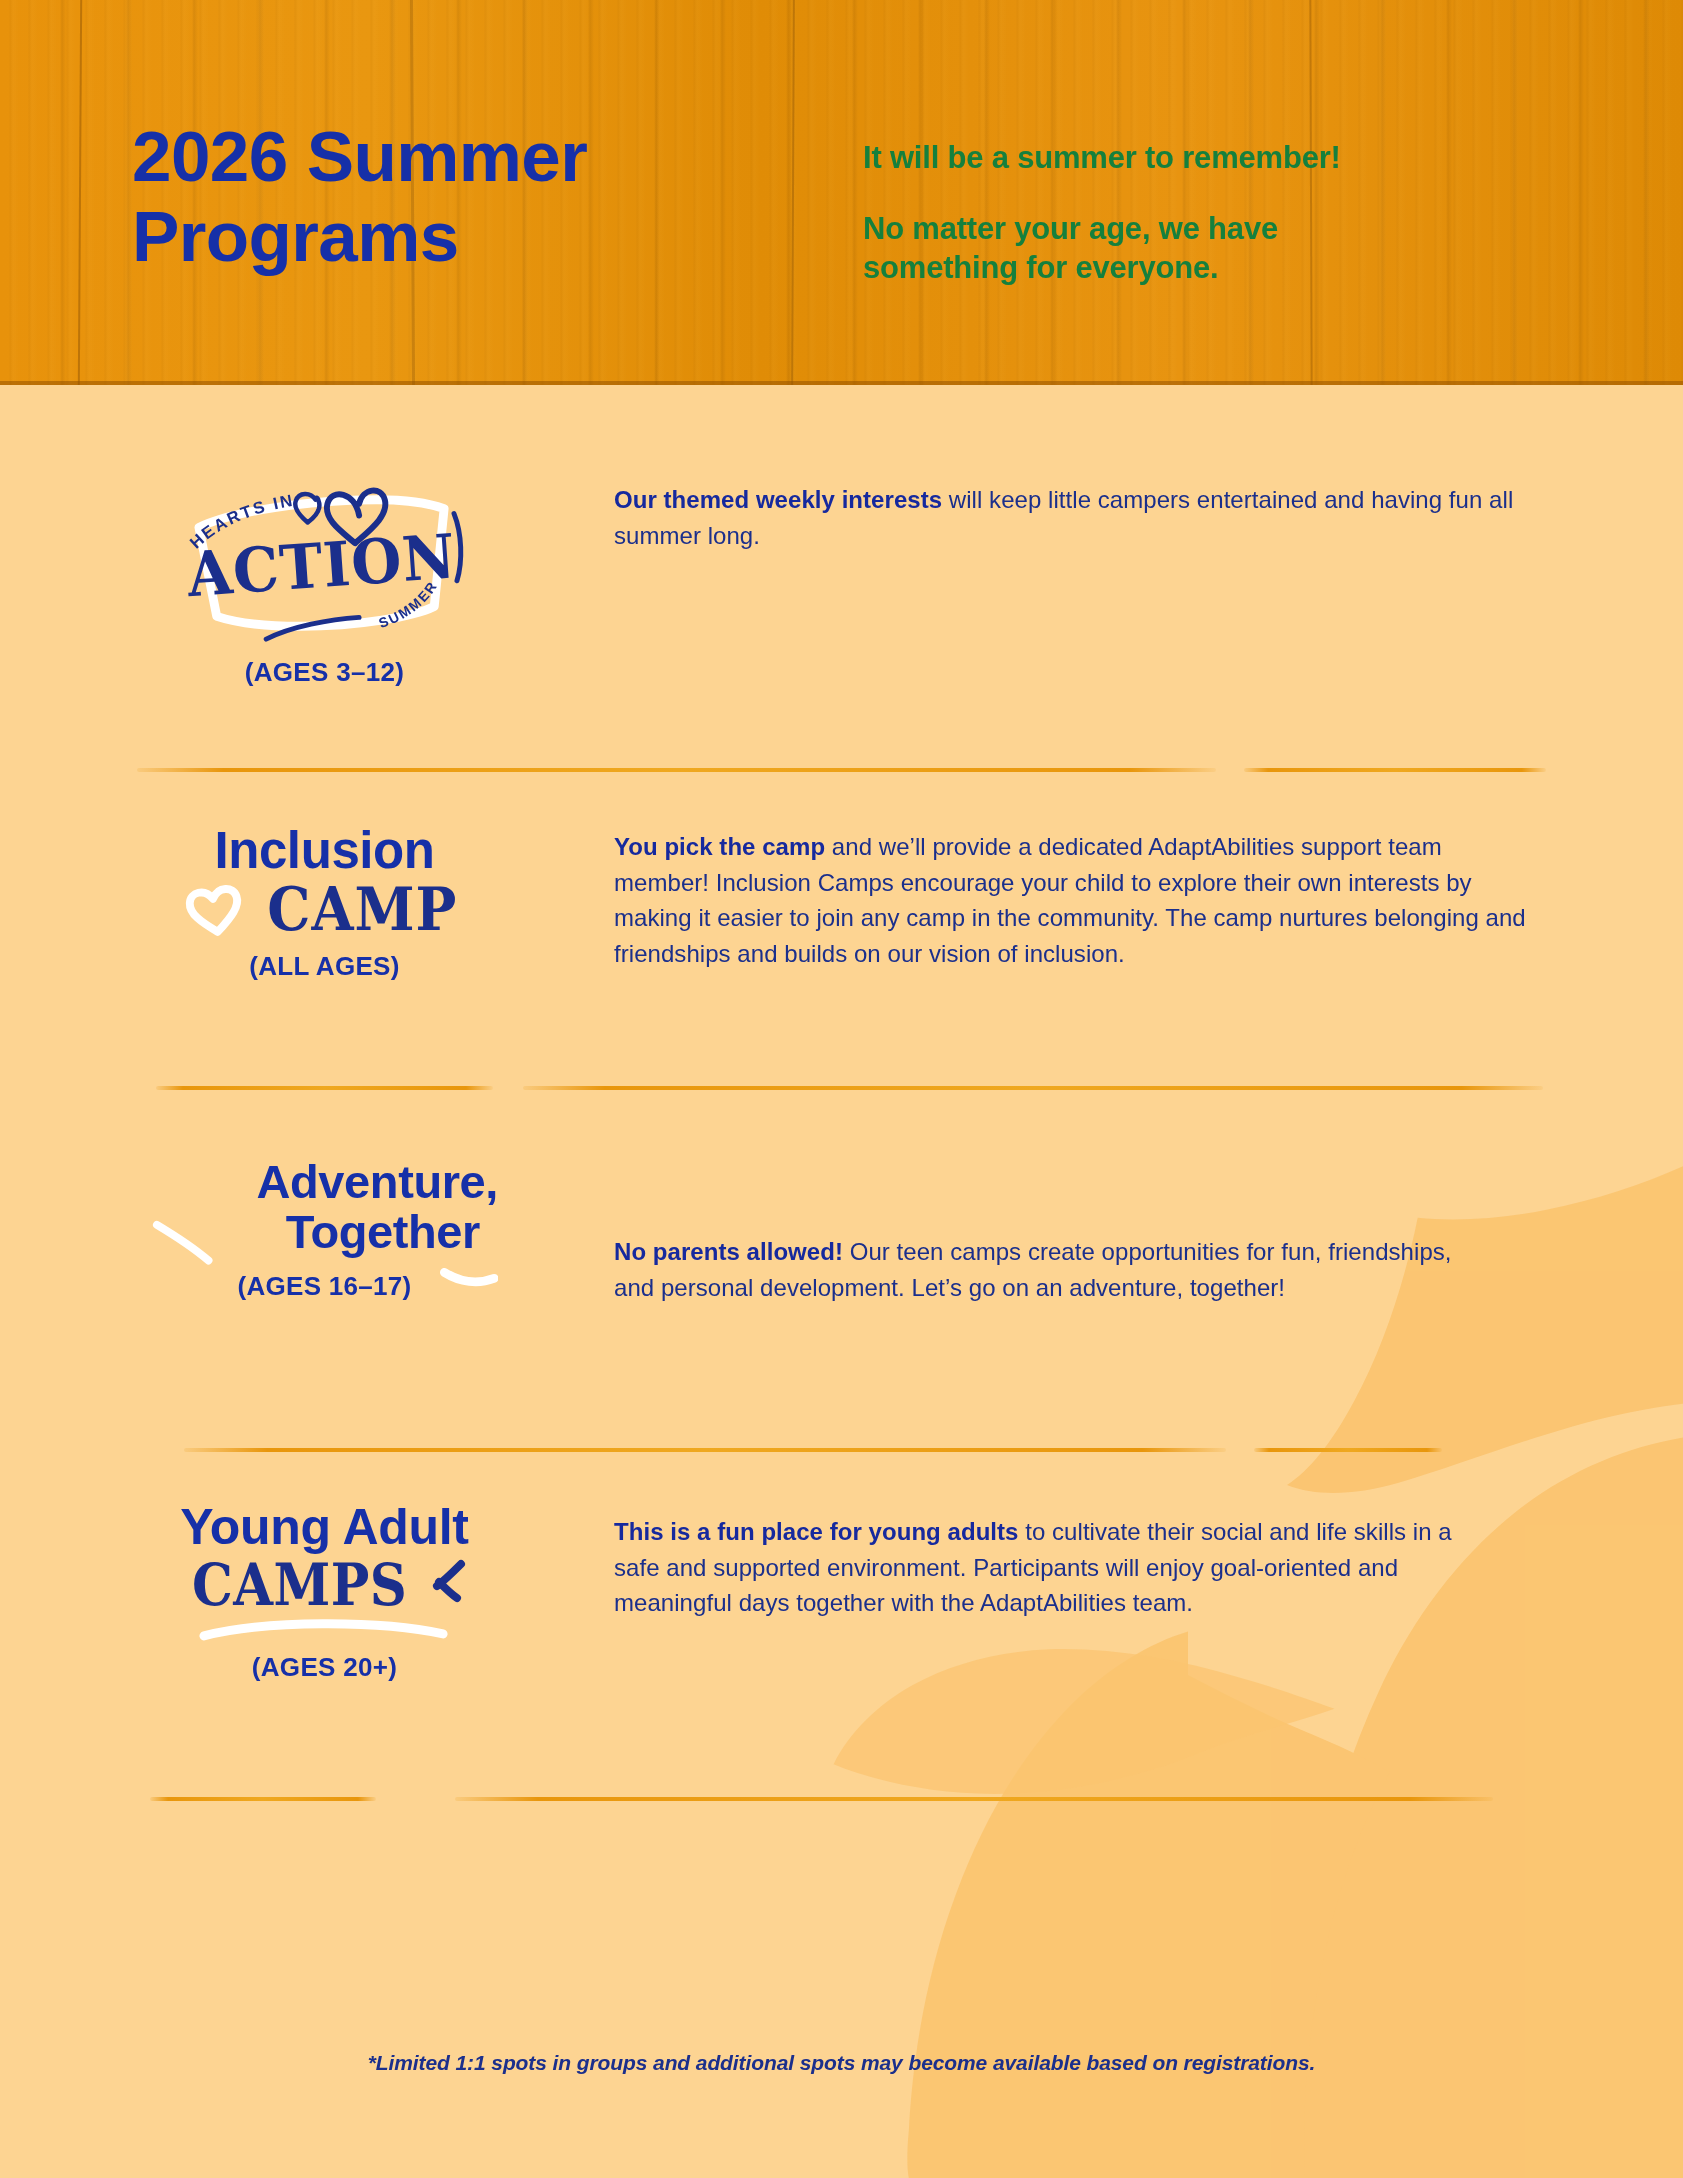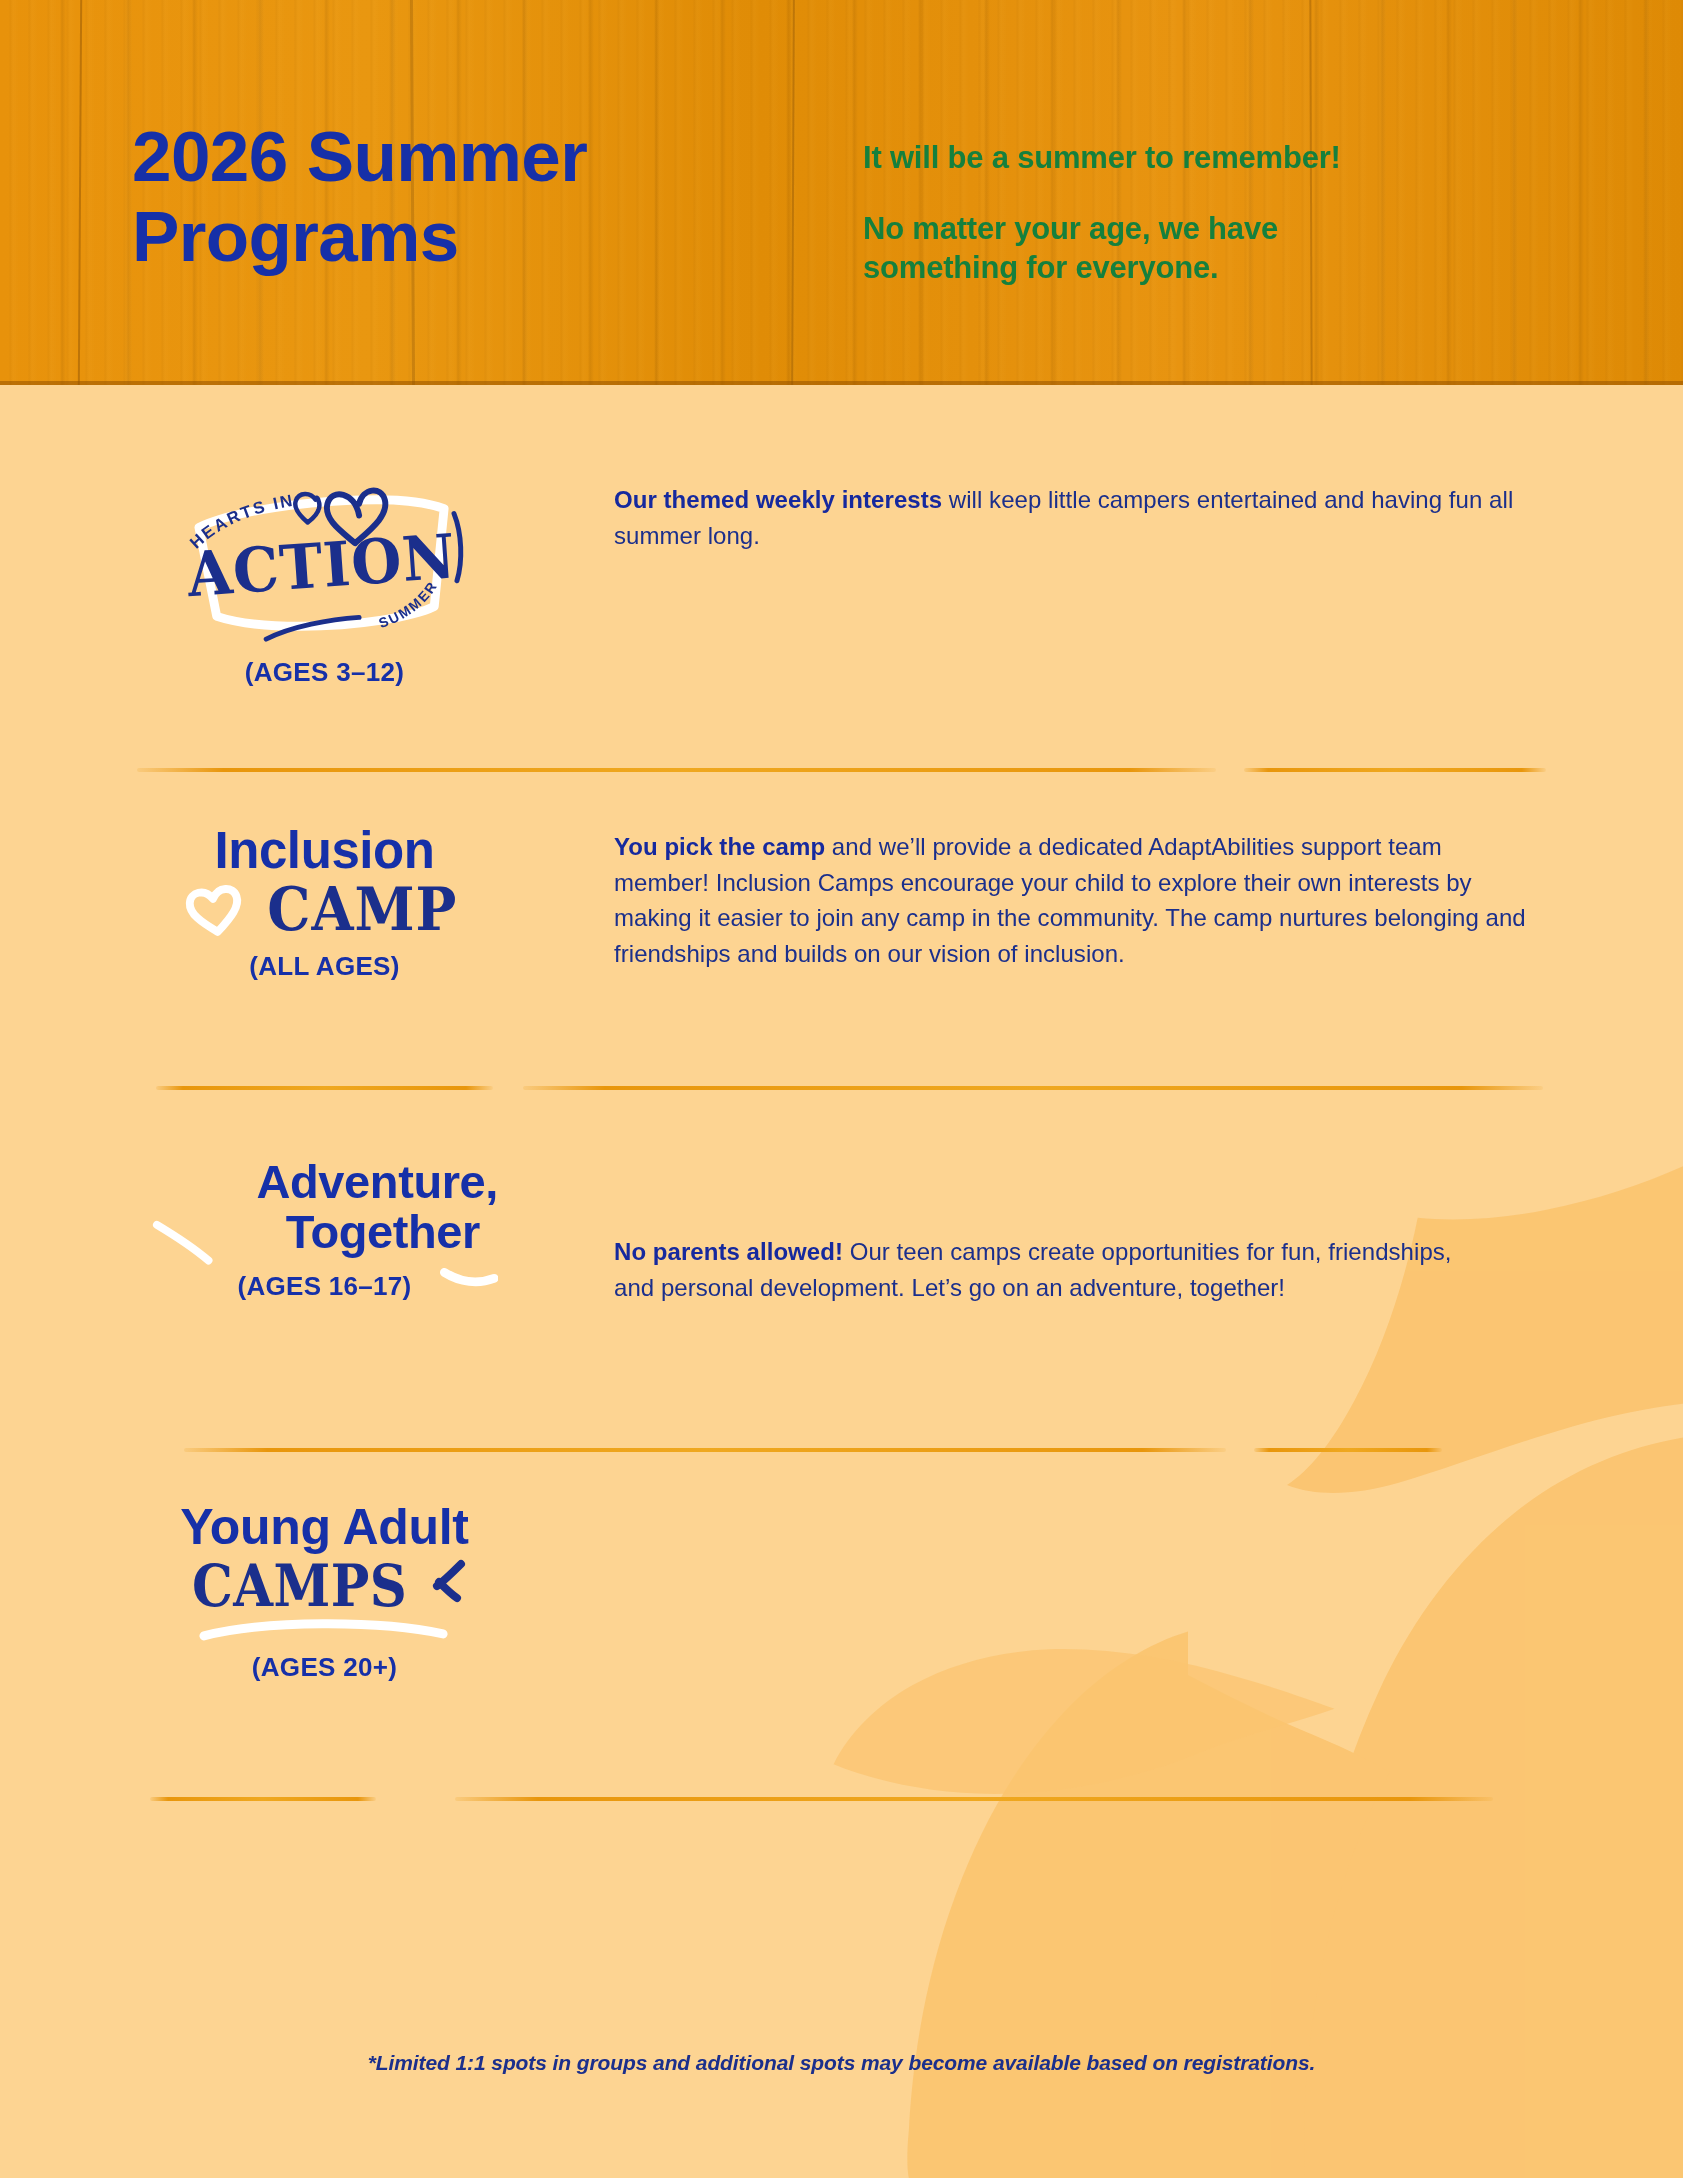--- a/index.html
+++ b/index.html
@@ -372,33 +372,38 @@
 
   <div class="divider" style="top:1061px;">
     <div class="divider-seg" style="margin-left:184px; width:1042px;"></div>
     <div class="divider-seg" style="margin-left:28px; width:188px;"></div>
   </div>
 
   <div class="program-row" style="top:1117px;">
     <div class="logo-col">
       <div style="width:337px; position:relative;">
         <div class="ya-title">Young Adult</div>
-        <div style="display:flex; align-items:center; justify-content:center; gap:8px; margin-top:4px;">
+        <div style="display:flex; align-items:flex-start; justify-content:center; gap:8px; margin-top:4px;">
           <div class="ya-camps-word">CAMPS</div>
           <svg width="42" height="48" viewBox="0 0 42 48" style="margin-bottom:10px;">
             <path d="M34 8 C26 16 18 24 10 30" fill="none" stroke="#1B2F8C" stroke-width="8" stroke-linecap="round"></path>
             <path d="M12 26 C18 32 24 38 30 42" fill="none" stroke="#1B2F8C" stroke-width="8" stroke-linecap="round"></path>
           </svg>
         </div>
         <svg width="257" height="26" viewBox="0 0 260 26" style="display:block; margin:2px auto 0;">
           <path d="M8 20 C70 4 186 4 250 18" fill="none" stroke="#FFFFFF" stroke-width="9" stroke-linecap="round"></path>
         </svg>
       </div>
       <div class="age-label" style="margin-top:10px;">(AGES 20+)</div>
     </div>
+    <div class="body-col" style="padding-top:12px; padding-right:188px;">
+      <p class="program-text" style="margin:0;">
+        <b>This is a fun place for young adults</b><span> to cultivate their social and life skills in a safe and supported environment. Participants will enjoy goal-oriented and meaningful days together with the AdaptAbilities team.</span>
+      </p>
+    </div>
   </div>
 
   <div class="divider" style="top:1410px;">
     <div class="divider-seg" style="margin-left:150px; width:226px;"></div>
     <div class="divider-seg" style="margin-left:79px; width:1038px;"></div>
   </div>
 
 </div>
 
 <div id="footnote">*Limited 1:1 spots in groups and additional spots may become available based on registrations.</div>

